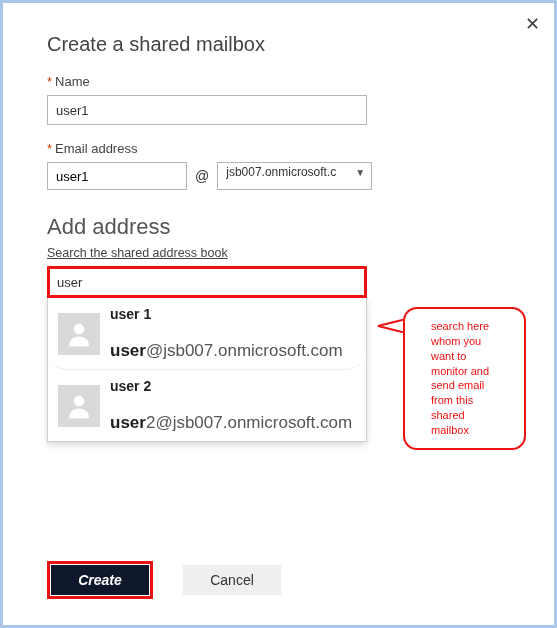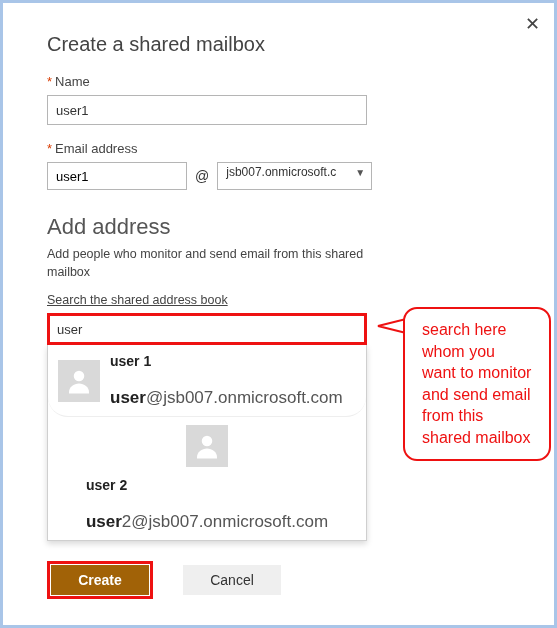--- a/index.html
+++ b/index.html
@@ -87,38 +87,38 @@
     box-shadow:0 3px 6px rgba(0,0,0,.15);
     background:#fff;
   }
   .result {
     display:flex; align-items:center; gap:10px;
     padding:8px 10px;
     border-bottom:1px solid #eee;
     cursor:pointer;
     border-radius:20px;
   }
-  .result:last-child{border-bottom:none;flex-direction:column;}
+  .result:last-child{border-bottom:none;}
   .avatar {
     width:42px; height:42px; background:#d9d9d9;
     display:flex; align-items:center; justify-content:center;
   }
   .avatar svg { width:30px; height:30px; fill:#fff;}
   .r-name { font-size:14px; font-weight:600; color:#222;}
   .r-email { font-size:17px; color:#555; margin-top:19px;}
   .r-email b { font-weight:700; color:#222;}
 
   .callout {
     position:absolute;
     left:400px; top:304px;
-    width:148px;
+    width:123px;
     border:2px solid #e11;
     border-radius:14px;
-    padding:10px 17px;
-    font-size:16px;
+    padding:10px 26px;
+    font-size:11px;
     line-height:1.35;
     color:#e11;
     background:#fff;
   }
   .callout-tail {
     position:absolute;
     left:375px; top:316px;
     width:28px; height:14px;
     overflow:visible;
   }
@@ -127,21 +127,21 @@
     position:absolute;
     left:44px; bottom:26px;
     display:flex; gap:14px; align-items:center;
   }
   .btn-primary-wrap { border:3px solid #e11; padding:1px;}
   .btn {
     min-width:98px; height:30px;
     display:flex; align-items:center; justify-content:center;
     font-size:14px; cursor:pointer; border:none;
   }
-  .btn-primary { background:#a16207; color:#fff; font-weight:600;}
+  .btn-primary { background:#0f172a; color:#fff; font-weight:600;font-style:italic;}
   .btn-secondary { background:#efefef; color:#333;margin-left:16px;}
 
   .gap-block { height:16px; }
 </style>
 </head>
 <body>
 
 <div class="frame">
 
   <div class="close-x">✕</div>
@@ -164,21 +164,20 @@
     <input class="email-local" type="text" value="user1" style="">
     <span class="at">@</span>
     <div class="domain-select">
       <span>jsb007.onmicrosoft.c</span>
       <span class="chev">▼</span>
     </div>
   </div>
 
   
   <h2 class="section-header">Add address</h2>
-  <div class="section-desc">Add people who monitor and send email from this shared mailbox</div>
 
   <div class="search-label">Search the shared address book</div>
   <div class="search-wrap">
     <input class="search-input" type="text" value="user" style="">
   </div>
 
   <div class="dropdown">
     <div class="result">
       <div class="avatar">
         <svg viewBox="0 0 24 24">

